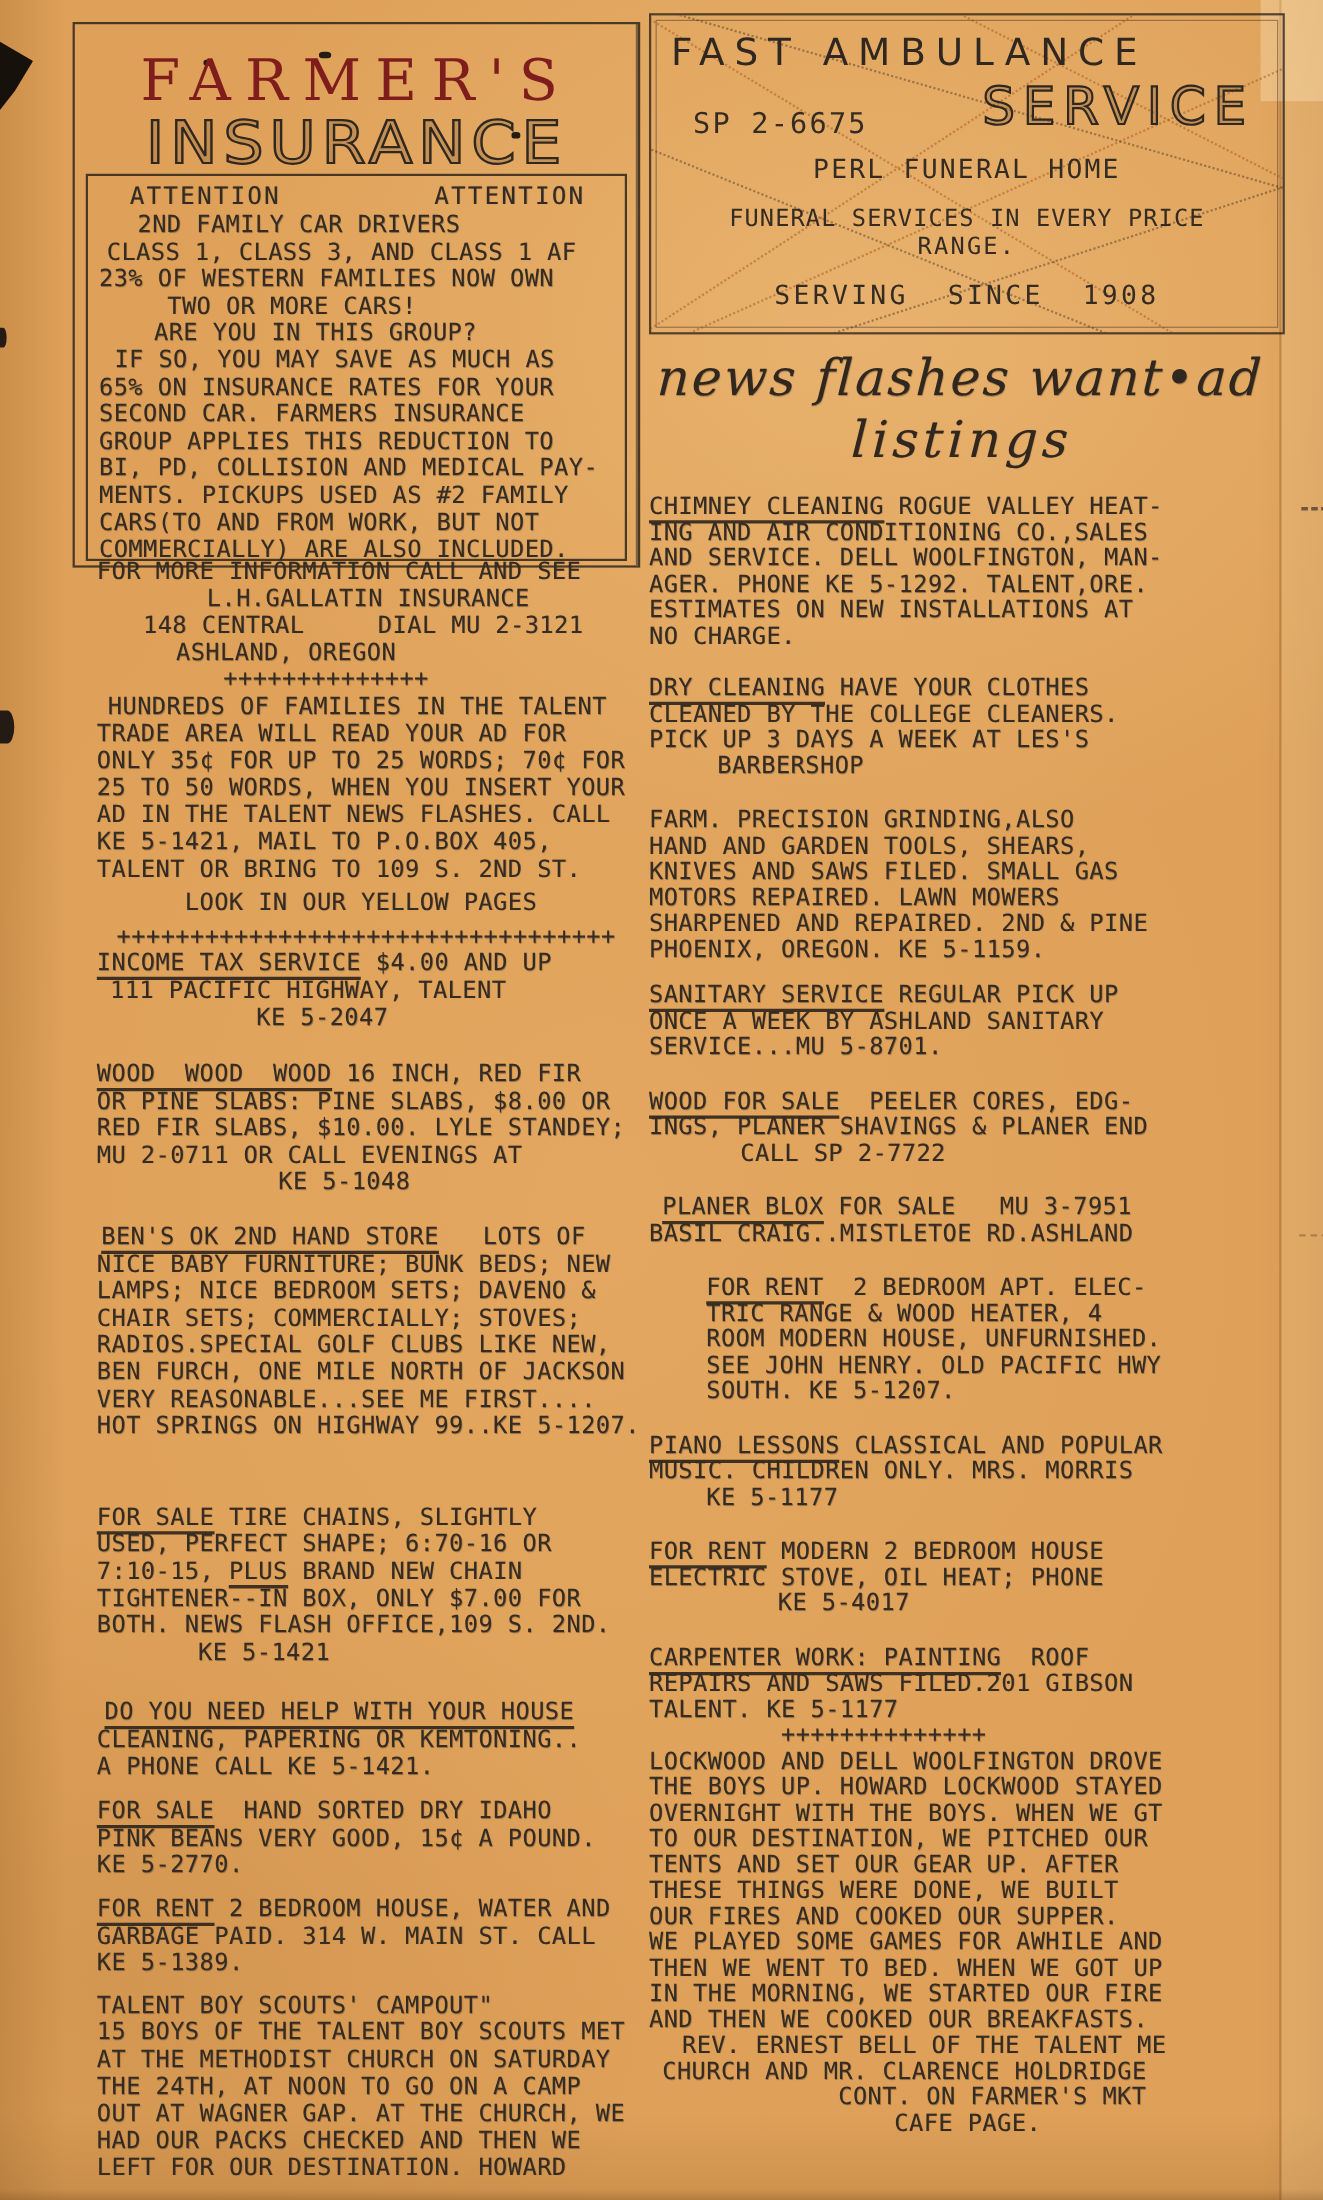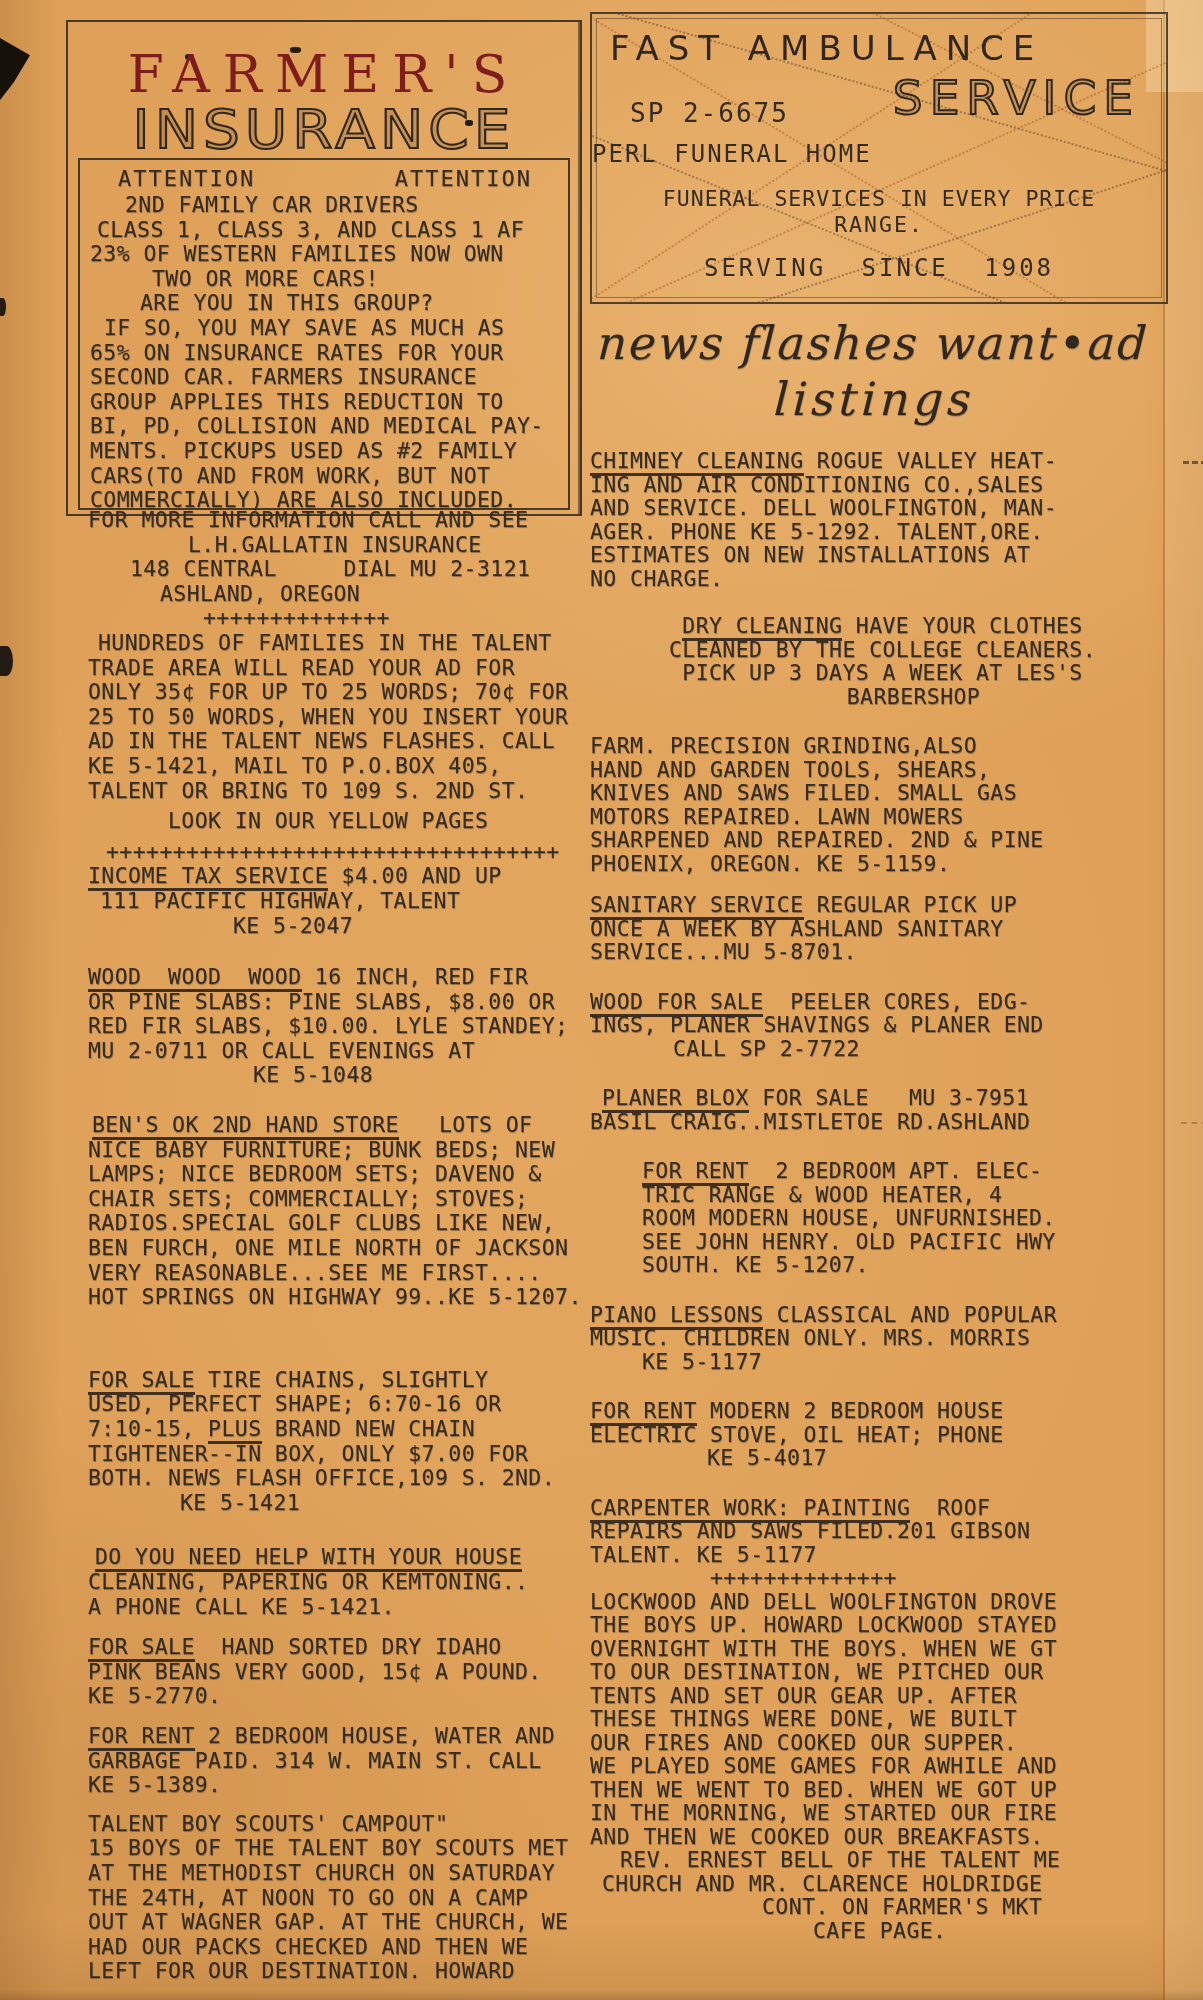--- a/index.html
+++ b/index.html
@@ -44,21 +44,21 @@
   #ambulance-box{position:absolute;left:590px;top:12px;width:574px;height:288px;
       border:2px solid rgba(45,36,28,0.8);overflow:hidden;}
   #ambulance-box::before{content:"";position:absolute;inset:4px;border:1px solid rgba(45,36,28,0.45);}
   .diag{position:absolute;width:160%;left:-20%;border-top:2px dotted rgba(165,85,30,0.5);}
   .diag.dark{border-top:2px dotted rgba(70,52,36,0.45);}
   #amb-fast{position:absolute;left:18px;top:14px;font-family:"DejaVu Sans", sans-serif;
       font-size:34px;letter-spacing:9px;color:#2f2720;font-weight:400;}
   #amb-phone{position:absolute;left:38px;top:84px;font-size:26px;letter-spacing:2px;}
   #amb-service{position:absolute;right:26px;top:56px;font-family:"DejaVu Sans", sans-serif;
       font-size:47px;letter-spacing:7px;color:rgba(47,39,32,0.18);-webkit-text-stroke:2px #2f2720;}
-  #amb-home{position:absolute;left:0;right:0;top:126px;text-align:left;font-size:24px;letter-spacing:2px;}
+  #amb-home{position:absolute;left:0;right:0;top:126px;text-align:center;font-size:24px;letter-spacing:2px;}
   #amb-line1{position:absolute;left:0;right:0;top:172px;text-align:center;font-size:21.5px;letter-spacing:1px;}
   #amb-line2{position:absolute;left:0;right:0;top:198px;text-align:center;font-size:21.5px;letter-spacing:2px;}
   #amb-serving{position:absolute;left:0;right:0;top:240px;text-align:center;font-size:24px;
       letter-spacing:3px;word-spacing:18px;}
   
   #listings-heading{position:absolute;left:596px;top:316px;width:560px;
       font-family:"DejaVu Serif", serif;font-style:italic;color:#30271f;
       text-shadow:0.5px 0.7px 0.8px rgba(52,43,35,0.4);transform:skewX(-3deg);}
   #listings-heading .l1{font-size:46px;letter-spacing:2px;}
   #listings-heading .l2{font-size:46px;letter-spacing:4px;text-align:center;margin-top:2px;}
@@ -218,21 +218,21 @@
 
 <div id="right-flow" class="tcol" style="left:590px;top:449px;width:585px;">
     <div class="sec">
       <div class="tline dash-after"><span class="u">CHIMNEY CLEANING</span> ROGUE VALLEY HEAT-</div>
       <div class="tline">ING AND AIR CONDITIONING CO.,SALES</div>
       <div class="tline">AND SERVICE. DELL WOOLFINGTON, MAN-</div>
       <div class="tline">AGER. PHONE KE 5-1292. TALENT,ORE.</div>
       <div class="tline">ESTIMATES ON NEW INSTALLATIONS AT</div>
       <div class="tline">NO CHARGE.</div>
     </div>
-    <div class="sec" style="margin-top: 24px; text-align: center;">
+    <div class="sec" style="margin-top: 24px;">
       <div class="tline"><span class="u">DRY CLEANING</span> HAVE YOUR CLOTHES</div>
       <div class="tline">CLEANED BY THE COLLEGE CLEANERS.</div>
       <div class="tline">PICK UP 3 DAYS A WEEK AT LES'S</div>
       <div class="tline" style="padding-left: 62px;">BARBERSHOP</div>
     </div>
     <div class="sec" style="margin-top: 26px;">
       <div class="tline">FARM. PRECISION GRINDING,ALSO</div>
       <div class="tline">HAND AND GARDEN TOOLS, SHEARS,</div>
       <div class="tline">KNIVES AND SAWS FILED. SMALL GAS</div>
       <div class="tline">MOTORS REPAIRED. LAWN MOWERS</div>

